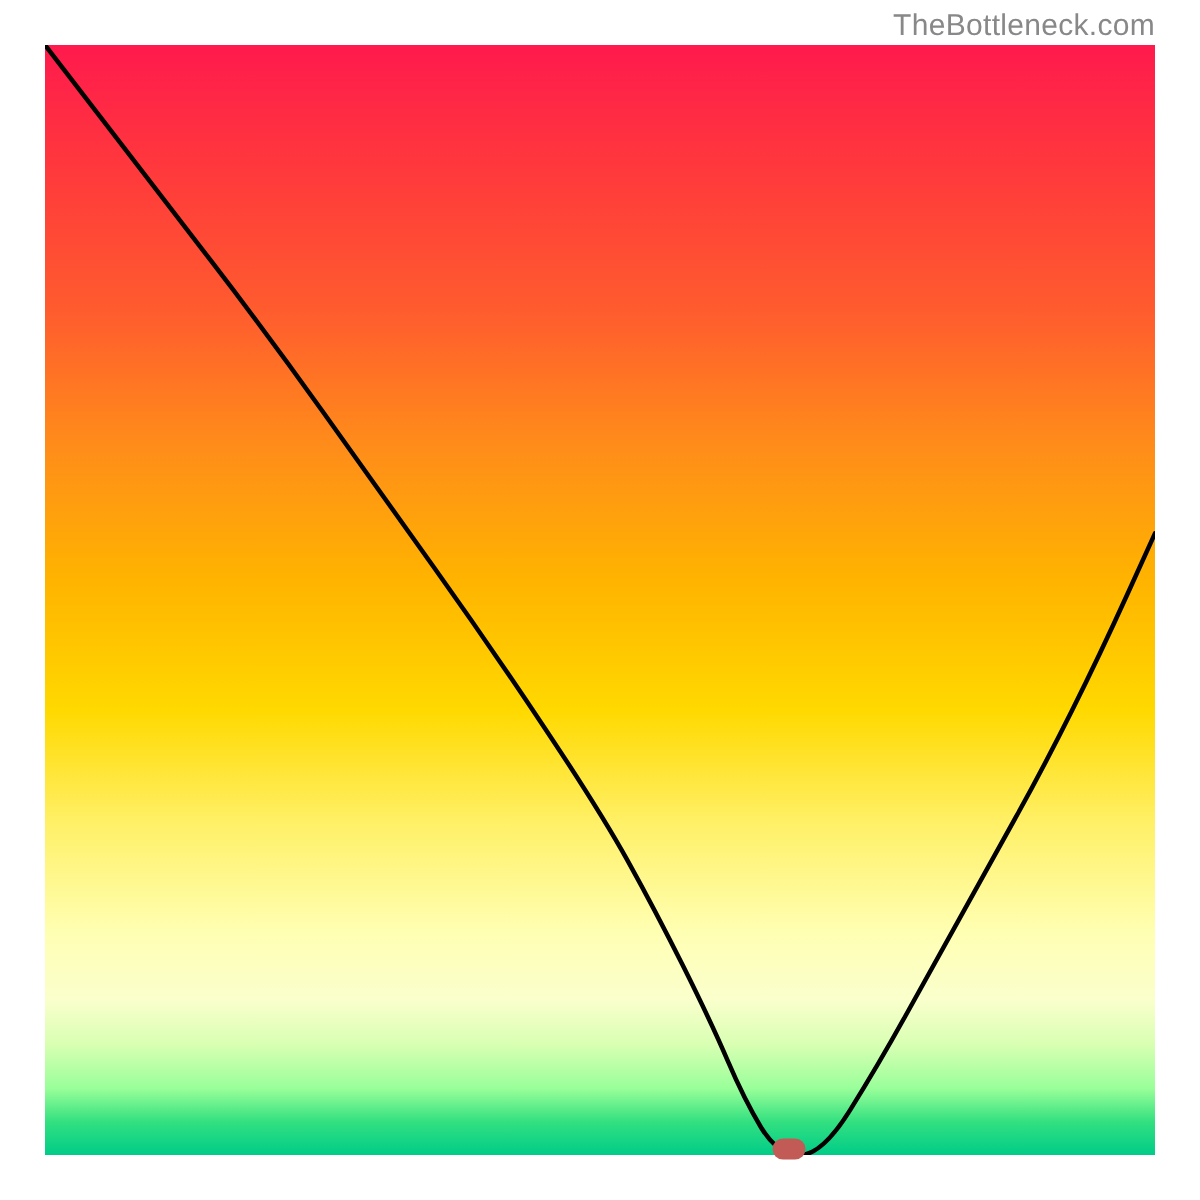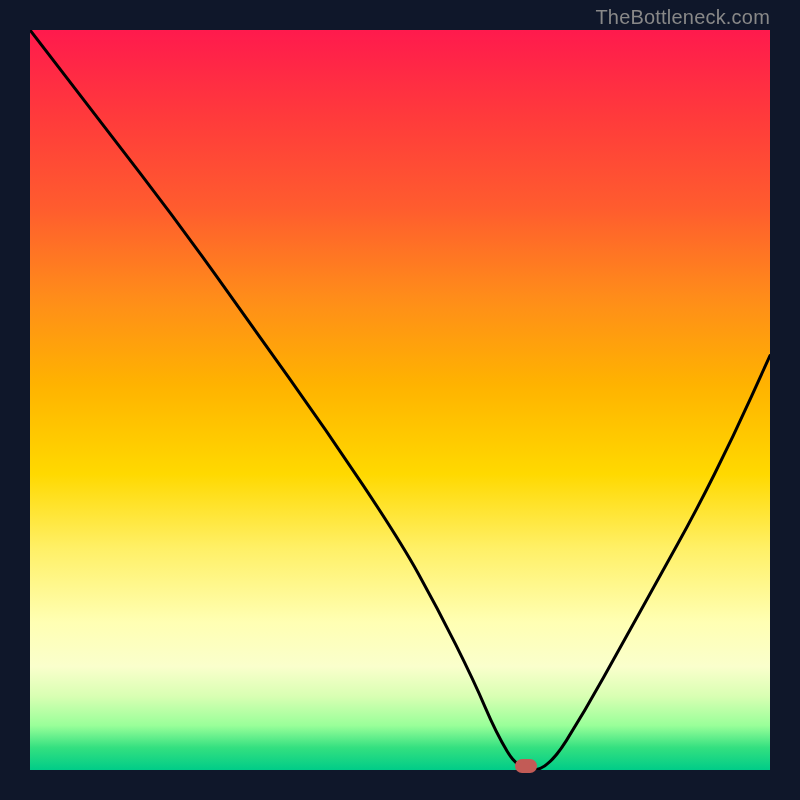--- a/index.html
+++ b/index.html
@@ -8,21 +8,21 @@
     width: 800px;
     height: 800px;
     background: #000;
     overflow: hidden;
     font-family: Arial, Helvetica, sans-serif;
   }
   .container {
     position: relative;
     width: 800px;
     height: 800px;
-    background: #0f172a;
+    background: #ffffff;
   }
   .plot-area {
     position: absolute;
     left: 30px;
     top: 30px;
     width: 740px;
     height: 740px;
     background: linear-gradient(to bottom,
       #ff1a4d 0%,
       #ff3b3b 12%,

